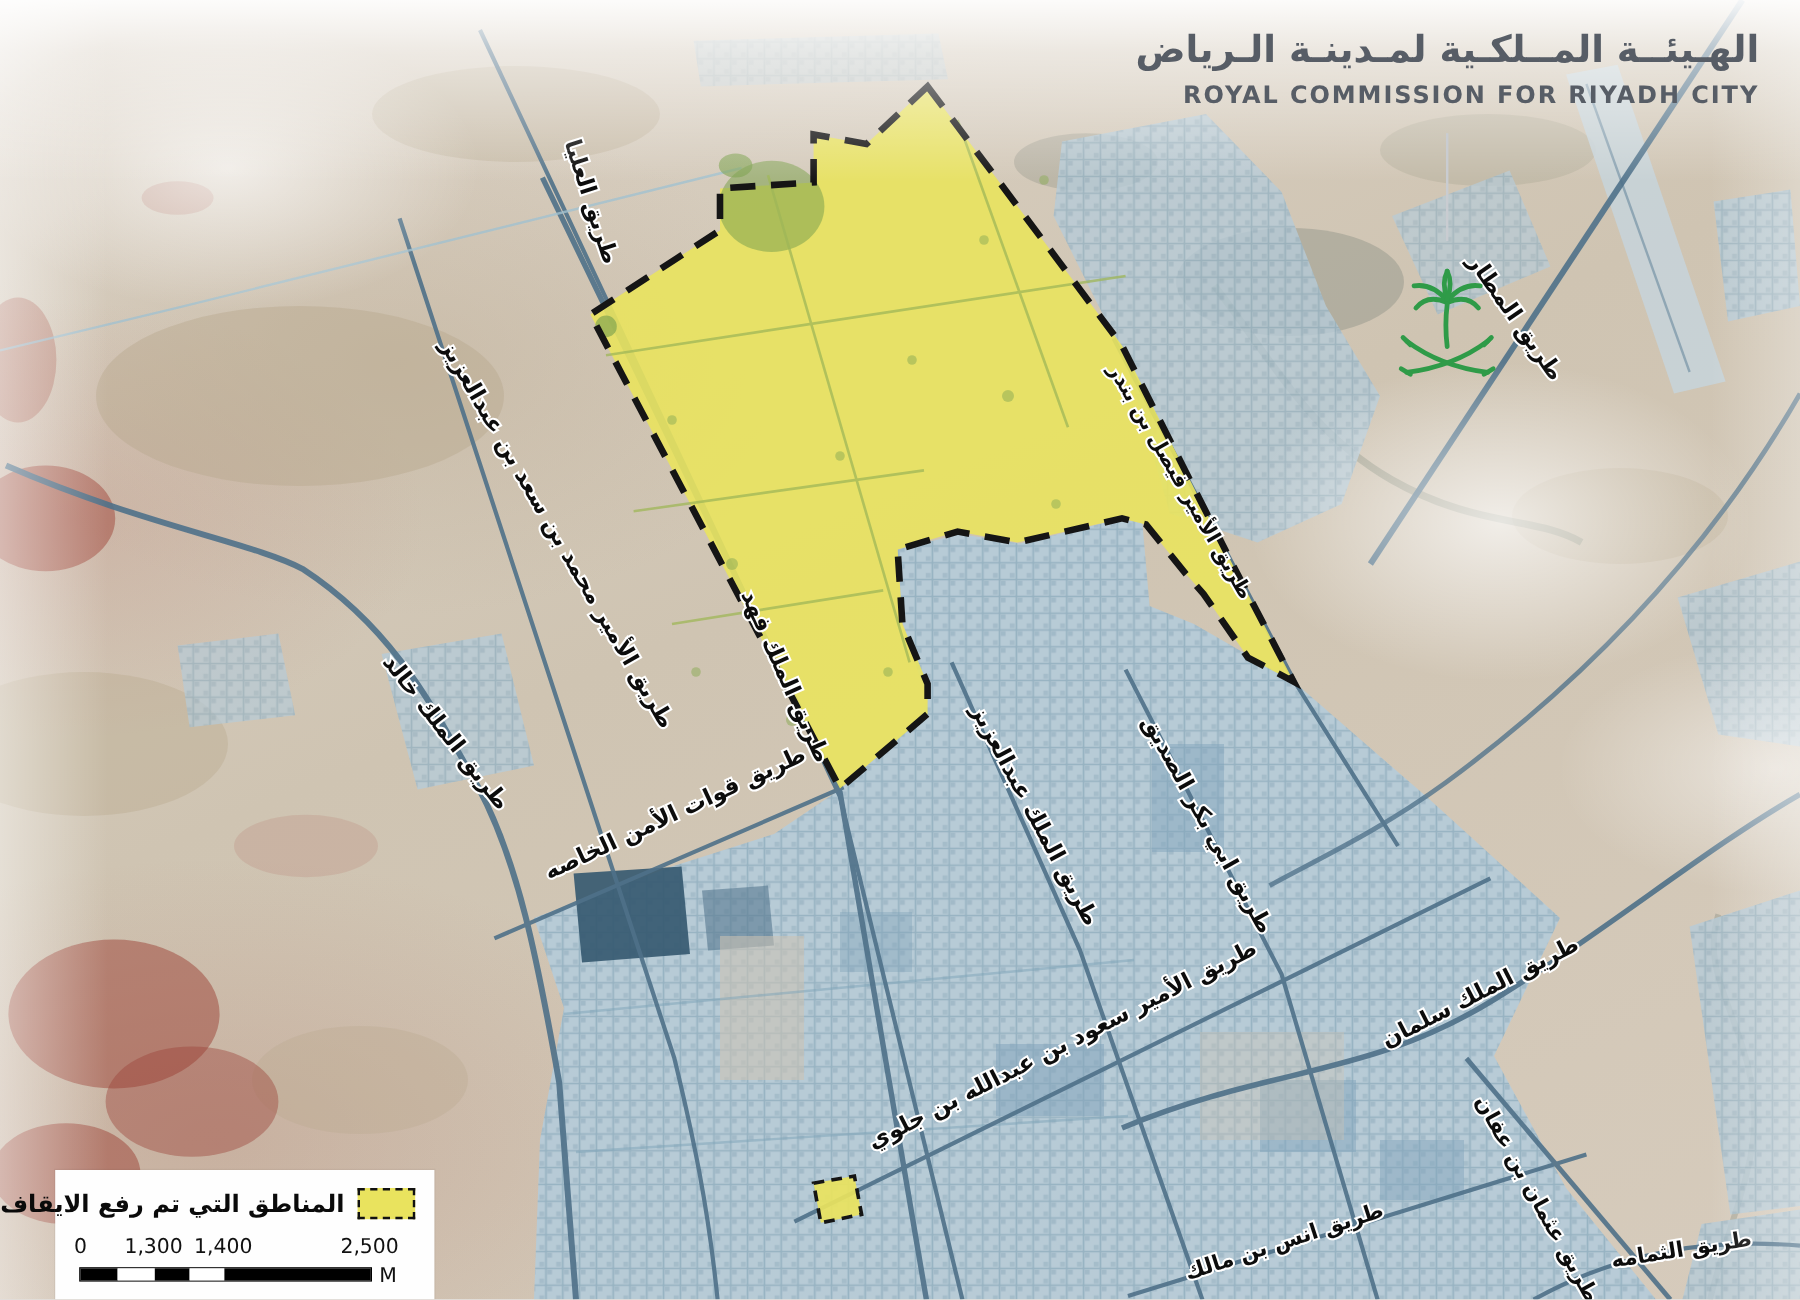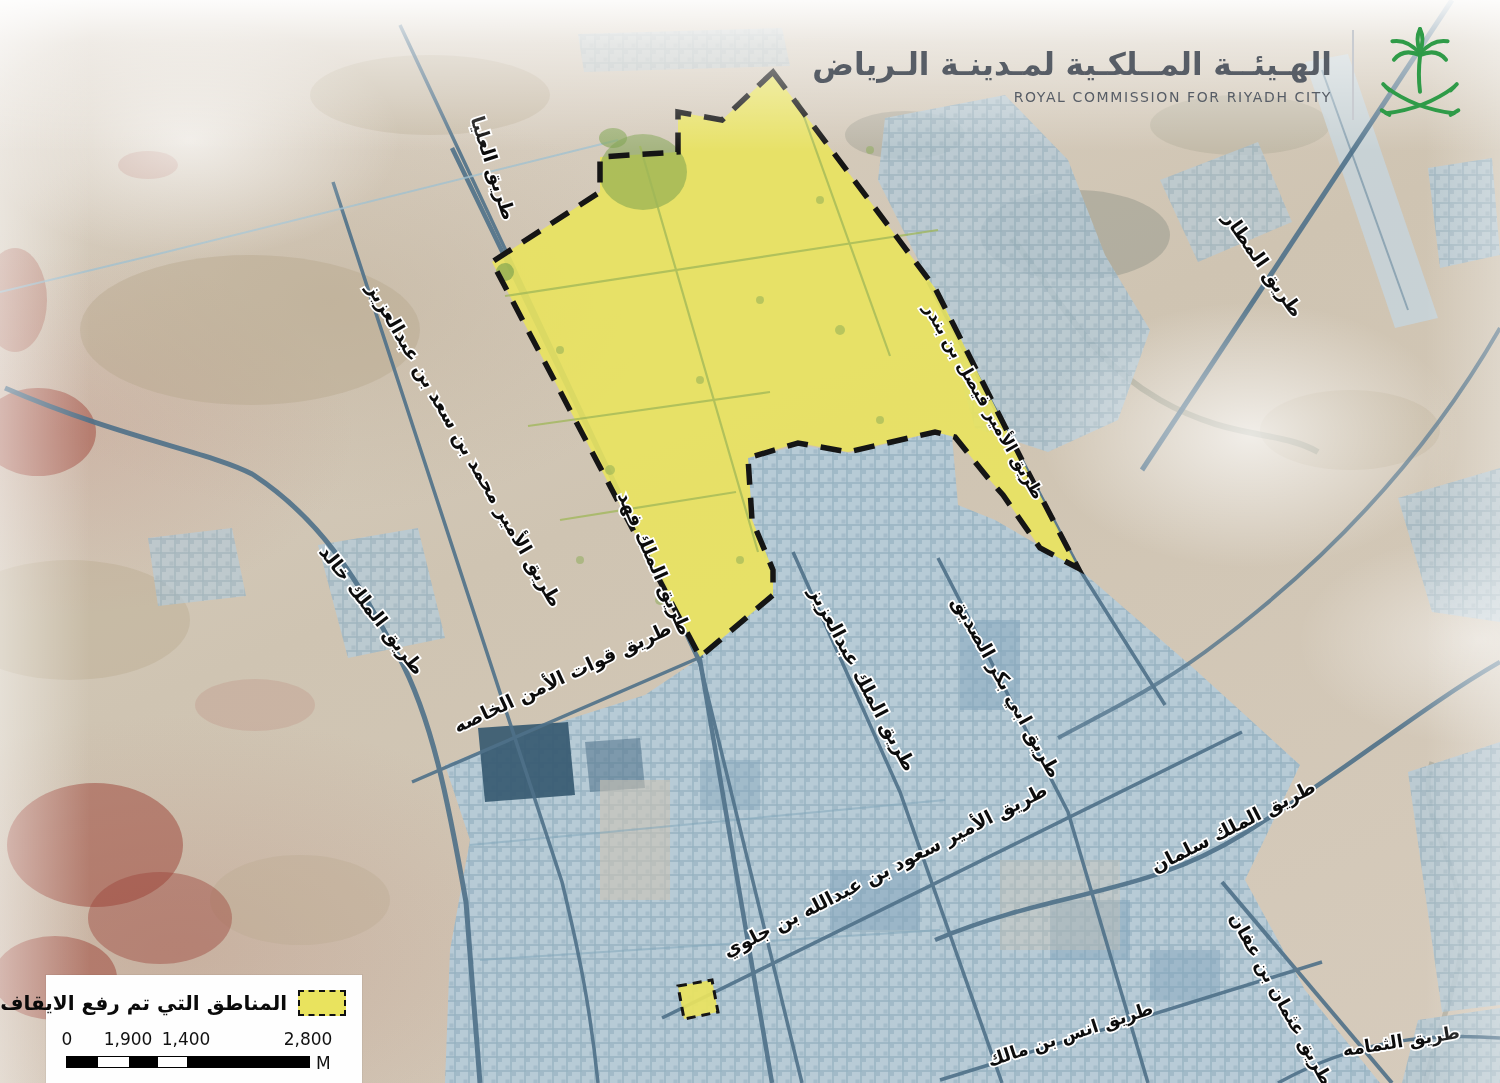--- a/index.html
+++ b/index.html
@@ -16,24 +16,24 @@
   .vignette{position:absolute;inset:0;pointer-events:none;
     background:
       linear-gradient(to bottom, rgba(255,255,255,.93) 0%, rgba(255,255,255,.55) 4%, rgba(255,255,255,0) 14%),
       linear-gradient(to right, rgba(255,255,255,.45) 0%, rgba(255,255,255,0) 6%),
       linear-gradient(to left, rgba(255,255,255,.30) 0%, rgba(255,255,255,0) 5%),
       radial-gradient(ellipse 300px 190px at 1250px 435px, rgba(255,255,255,.70), transparent 70%),
       radial-gradient(ellipse 300px 170px at 190px 140px, rgba(255,255,255,.65), transparent 70%),
       radial-gradient(ellipse 260px 150px at 1480px 640px, rgba(255,255,255,.5), transparent 70%);
   }
   
-  .brand{position:absolute;top:24px;right:34px;display:flex;align-items:center;gap:20px;}
+  .brand{position:absolute;top:24px;right:34px;display:flex;align-items:center;gap:20px;flex-direction:column;}
   .titles{text-align:right;}
   .title-ar{font-size:31px;font-weight:bold;color:var(--header-text,#575d66);letter-spacing:.5px;direction:rtl;}
-  .title-en{font-size:14px;font-weight:normal;color:var(--header-text,#575d66);letter-spacing:1.6px;margin-top:7px;white-space:nowrap;text-align:right;}
+  .title-en{font-size:20px;font-weight:bold;color:var(--header-text,#575d66);letter-spacing:1.6px;margin-top:7px;white-space:nowrap;text-align:right;}
   .brand-divider{width:2px;height:90px;background:#c9ccd1;}
   .emblem{width:92px;height:102px;}
   .emblem path{stroke:var(--emblem-green,#2f9b48);stroke-width:2.6;fill:none;stroke-linecap:round;}
   
   .road-label{
     fill:#0c0c0c;stroke:#ffffff;stroke-width:3.4px;paint-order:stroke;
     font-weight:bold;text-anchor:middle;font-family:"DejaVu Sans",sans-serif;
   }
   
   .legend{position:absolute;left:46px;top:975px;width:316px;height:108px;background:#fefefe;box-shadow:0 0 0 1px rgba(0,0,0,.04);}
@@ -204,23 +204,23 @@
     </svg>
   </header>
 
   <div class="legend">
     <div class="legend-row">
       <span class="swatch"></span>
       <span class="legend-text">المناطق التي تم رفع الايقاف عنها</span>
     </div>
     <div class="scalebar">
       <span class="tick" style="left:21px">0</span>
-      <span class="tick" style="left:82px">1,900</span>
+      <span class="tick" style="left:82px">1,300</span>
       <span class="tick" style="left:140px">1,400</span>
-      <span class="tick" style="left:262px">2,800</span>
+      <span class="tick" style="left:262px">2,500</span>
       <div class="bar">
         <div class="seg" style="width:31px;background:#000"></div>
         <div class="seg" style="width:31px;background:#fff"></div>
         <div class="seg" style="width:29px;background:#000"></div>
         <div class="seg" style="width:29px;background:#fff"></div>
         <div class="seg" style="width:122px;background:#000"></div>
       </div>
       <span class="scale-unit">M</span>
     </div>
   </div>

